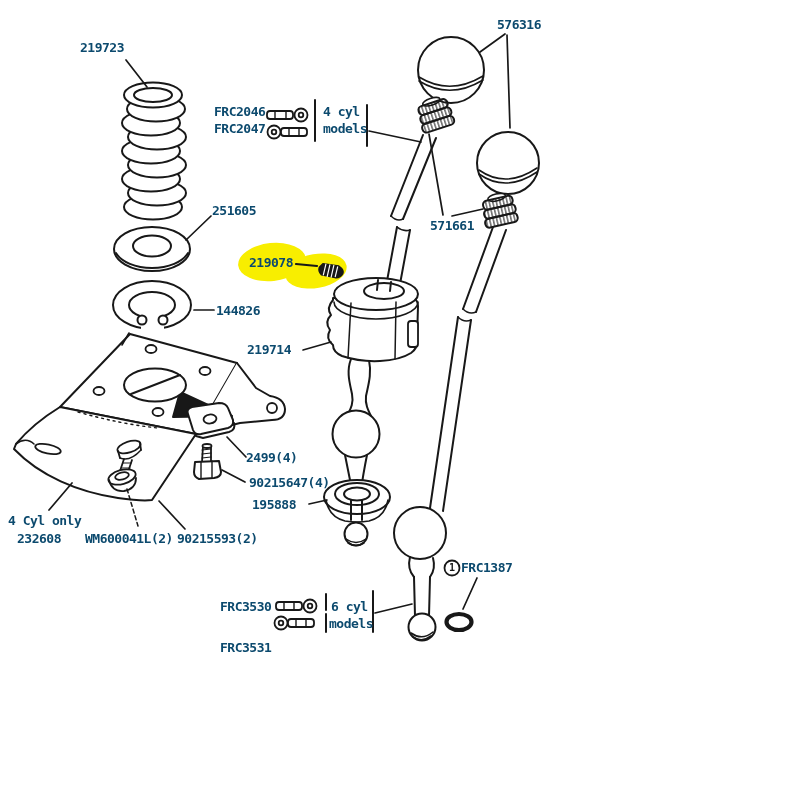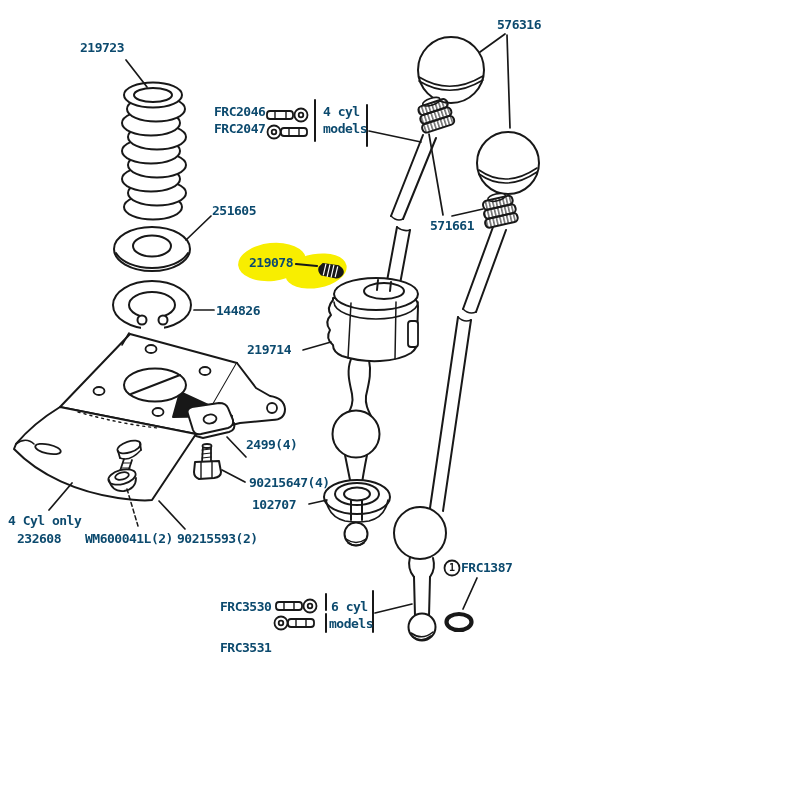--- a/index.html
+++ b/index.html
@@ -231,23 +231,23 @@
 <div class="lbl" style="left:497px;top:17px">576316</div>
 <div class="lbl" style="left:214px;top:104px">FRC2046</div>
 <div class="lbl" style="left:214px;top:121px">FRC2047</div>
 <div class="lbl" style="left:323px;top:104px">4 cyl</div>
 <div class="lbl" style="left:323px;top:121px">models</div>
 <div class="lbl" style="left:212px;top:203px">251605</div>
 <div class="lbl" style="left:430px;top:218px">571661</div>
 <div class="lbl" style="left:249px;top:255px">219078</div>
 <div class="lbl" style="left:216px;top:303px">144826</div>
 <div class="lbl" style="left:247px;top:342px">219714</div>
-<div class="lbl" style="left:246px;top:437px">2499(4)</div>
+<div class="lbl" style="left:246px;top:450px">2499(4)</div>
 <div class="lbl" style="left:249px;top:475px">90215647(4)</div>
-<div class="lbl" style="left:252px;top:497px">102707</div>
+<div class="lbl" style="left:252px;top:497px">195888</div>
 <div class="lbl" style="left:8px;top:513px">4 Cyl only</div>
 <div class="lbl" style="left:17px;top:531px">232608</div>
 <div class="lbl" style="left:85px;top:531px">WM600041L(2)</div>
 <div class="lbl" style="left:177px;top:531px">90215593(2)</div>
 <div class="lbl" style="left:220px;top:599px">FRC3530</div>
 <div class="lbl" style="left:220px;top:640px">FRC3531</div>
 <div class="lbl" style="left:331px;top:599px">6 cyl</div>
 <div class="lbl" style="left:329px;top:616px">models</div>
 <div class="marker-num" style="left:448px;top:562px">1</div>
 <div class="lbl" style="left:461px;top:560px">FRC1387</div>

